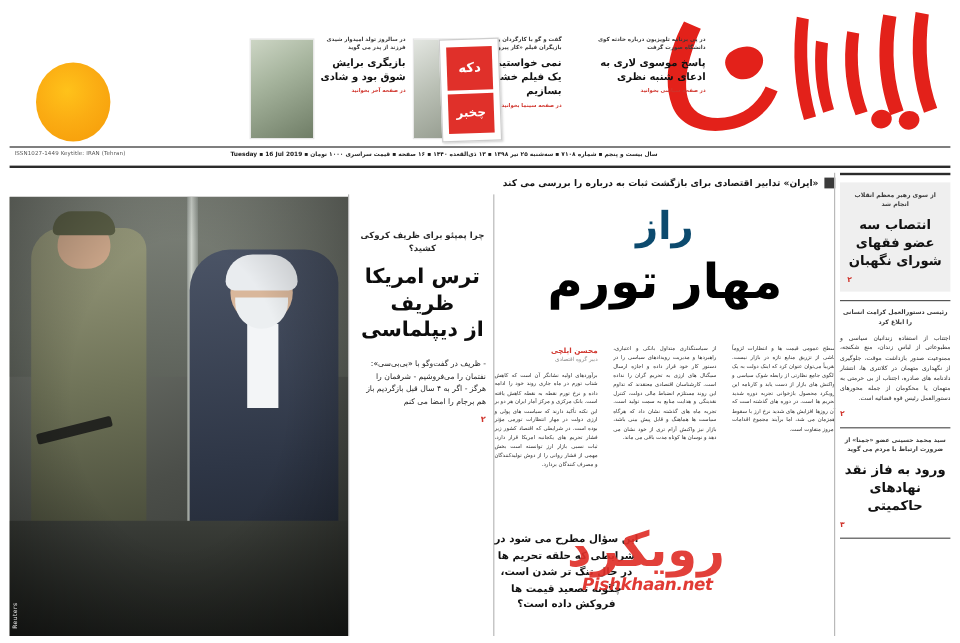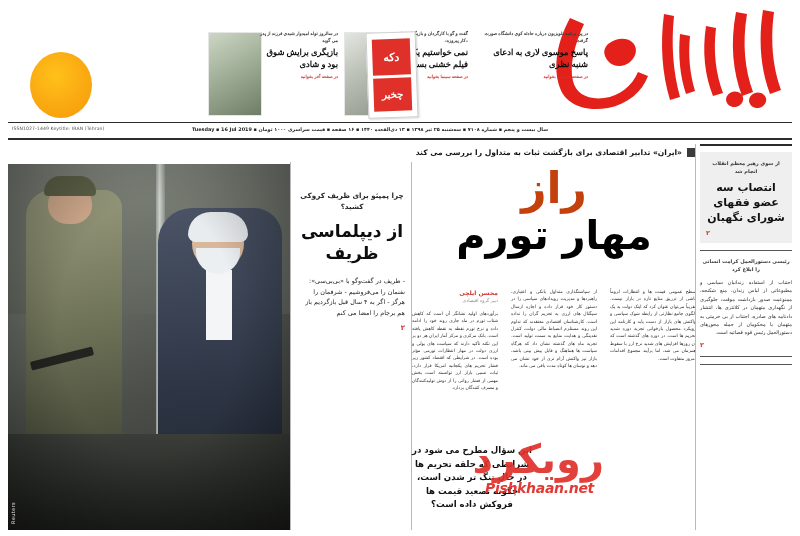--- a/index.html
+++ b/index.html
@@ -6,21 +6,21 @@
   body{
     width:800px;height:536px;overflow:hidden;
     background:#ffffff;
     font-family:"DejaVu Sans","Liberation Sans",sans-serif;
     color:#1a1a1a;
     position:relative;
   }
   .page{position:relative;width:800px;height:536px;background:#fff;}
 
   
-  .masthead{position:absolute;left:0;top:0;width:800px;height:122px;background:#fff;font-family:Liberation Serif, serif;}
+  .masthead{position:absolute;left:0;top:0;width:800px;height:122px;background:#fff;}
   .sun{position:absolute;left:30px;top:52px;width:62px;height:66px;
        border-radius:50%;
        background:radial-gradient(circle at 42% 36%, #ffc21a 0%, #fbad13 45%, #f59a08 100%);}
   .logo{position:absolute;right:8px;top:4px;width:262px;height:118px;}
   .logo svg{display:block;width:100%;height:100%;}
 
   
   .teaser{position:absolute;top:28px;height:92px;}
   .teaser .thumb{position:absolute;top:4px;width:52px;height:82px;overflow:hidden;
                  border:1px solid #e6e6e6;background:#cfd3cd;}
@@ -107,21 +107,21 @@
   .lcol .pg{font-size:7px;color:#d0342c;margin-top:6px;text-align:right;padding-right:6px;font-weight:bold;}
 
   .vsep{position:absolute;width:1px;background:#b9b9b9;}
 
   
   .kickbar{position:absolute;left:404px;top:2px;width:284px;height:14px;direction:rtl;}
   .kickbar .sq{position:absolute;right:0;top:2px;width:9px;height:9px;background:#3b3b3b;}
   .kickbar .t{position:absolute;right:14px;top:0;width:268px;text-align:right;
               font-size:7.6px;line-height:13px;font-weight:bold;color:#151515;}
   .mainhl{position:absolute;left:404px;top:20px;width:284px;direction:rtl;text-align:center;}
-  .mainhl .l1{font-size:44px;line-height:48px;font-weight:bold;color:#c2410c;letter-spacing:-1px;}
+  .mainhl .l1{font-size:32px;line-height:48px;font-weight:bold;color:#0c4a6e;letter-spacing:-1px;}
   .mainhl .l2{font-size:40px;line-height:46px;font-weight:bold;color:#000;letter-spacing:-1px;}
 
   
   .tcols{position:absolute;left:404px;top:144px;width:284px;height:242px;}
   .tcol{position:absolute;top:0;width:86px;direction:rtl;text-align:justify;
         font-size:4.5px;line-height:7.4px;color:#2c2c2c;}
   .tcolA{right:0;}
   .tcolB{right:99px;}
   .tcolC{right:198px;width:86px;}
   .byline{direction:rtl;text-align:right;margin-bottom:5px;}
@@ -235,31 +235,32 @@
       </div>
       <div class="ground"></div>
       <div class="vig"></div>
       <div class="credit">Reuters</div>
     </div>
 
     <div class="vsep" style="left:282px;top:18px;height:368px;"></div>
     <div class="lcol">
       <div class="kick">چرا پمپئو برای ظریف کروکی کشید؟</div>
       <div class="hl">
+        <div>ترس امریکا</div>
+        <div>ظریف</div>
         <div>از دیپلماسی</div>
-        <div>ظریف</div>
       </div>
       <div class="subs">- ظریف در گفت‌وگو با «بی‌بی‌سی»: نفتمان را می‌فروشیم - شرفمان را هرگز - اگر به ۴ سال قبل بازگردیم باز هم برجام را امضا می کنم</div>
       <div class="pg">۲</div>
     </div>
     <div class="vsep" style="left:403px;top:18px;height:368px;"></div>
 
     <div class="kickbar">
       <div class="sq"></div>
-      <div class="t">«ایران» تدابیر اقتصادی برای بازگشت ثبات به متداول را بررسی می کند</div>
+      <div class="t">«ایران» تدابیر اقتصادی برای بازگشت ثبات به درباره را بررسی می کند</div>
     </div>
 
     <div class="mainhl">
       <div class="l1">راز</div>
       <div class="l2">مهار تورم</div>
     </div>
 
     <div class="tcols">
       <div class="tcol tcolC">
         <div class="byline">
@@ -288,20 +289,25 @@
       <div class="hr"></div>
 
       <div>
         <div class="kick">رئیسی دستورالعمل کرامت انسانی را ابلاغ کرد</div>
         <div class="lead">اجتناب از استفاده زندانیان سیاسی و مطبوعاتی از لباس زندان، منع شکنجه، ممنوعیت صدور بازداشت موقت، جلوگیری از نگهداری متهمان در کلانتری ها، انتشار دادنامه های صادره، اجتناب از بی حرمتی به متهمان یا محکومان از جمله محورهای دستورالعمل رئیس قوه قضائیه است.</div>
         <div class="pg">۲</div>
       </div>
 
       <div class="hr"></div>
 
+      <div>
+        <div class="kick">سید محمد حسینی عضو «جمنا» از ضرورت ارتباط با مردم می گوید</div>
+        <div class="hl">ورود به فاز نقد نهادهای حاکمیتی</div>
+        <div class="pg">۳</div>
+      </div>
 
       <div class="hr"></div>
     </div>
   </div>
 
   <div class="wm">
     <div class="fa">رویکرد</div>
     <div class="en">Pishkhaan.net</div>
   </div>
 

